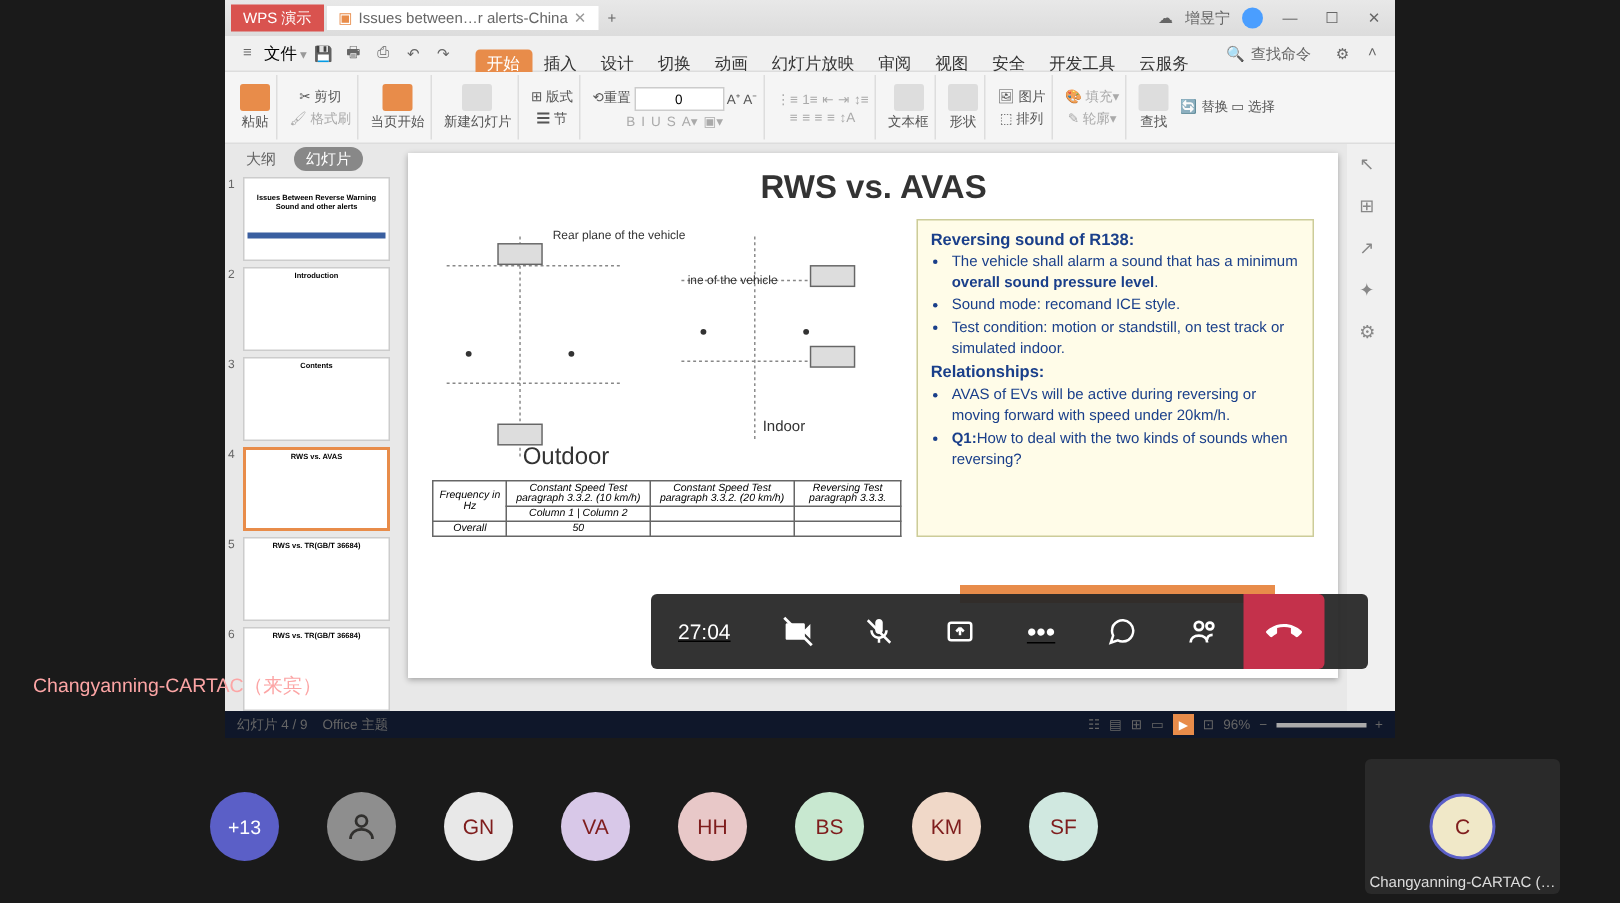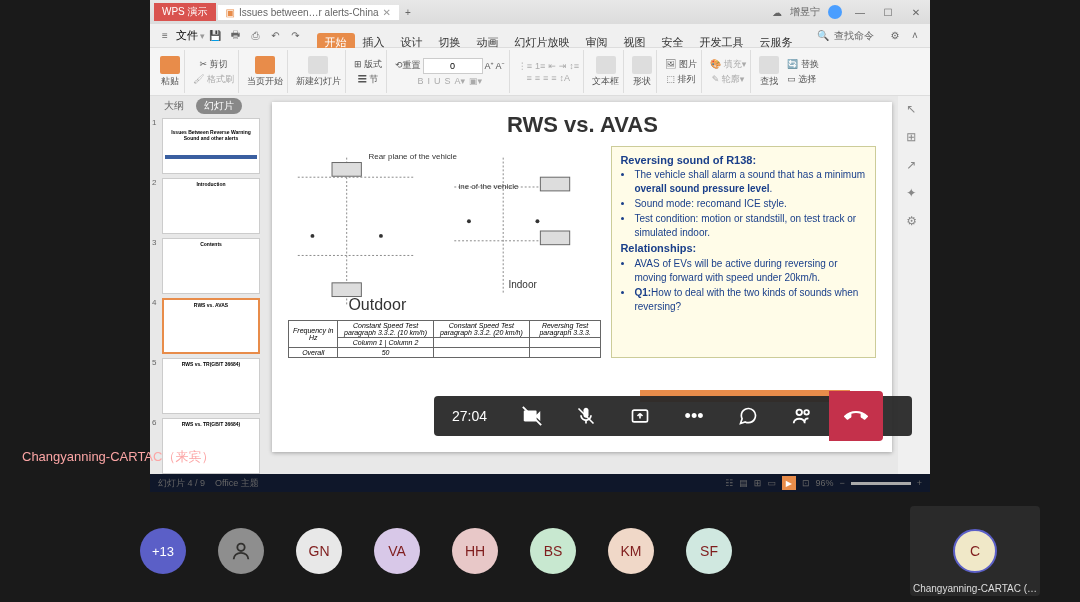--- a/index.html
+++ b/index.html
@@ -72,21 +72,21 @@
     
     .status-bar { height: 18px; background: #0f172a; display: flex; align-items: center; padding: 0 8px; font-size: 9px; color: #666; gap: 10px; }
     .status-right { margin-left: auto; display: flex; align-items: center; gap: 6px; }
     .zoom-slider { width: 60px; height: 3px; background: #aaa; position: relative; }
     .play-btn { width: 14px; height: 14px; background: #e88c4a; color: #fff; font-size: 8px; display: flex; align-items: center; justify-content: center; }
     
     
     .participant-label { position: absolute; bottom: 136px; left: 22px; color: #fca5a5; font-size: 13px; z-index: 10; }
     
     
-    .teams-overlay { position: absolute; left: 434px; top: 396px; width: 478px; height: 40px; background: rgba(40,40,40,0.95); border-radius: 4px; display: flex; align-items: center; z-index: 20; }
+    .teams-overlay { position: absolute; left: 434px; top: 396px; width: 478px; height: 50px; background: rgba(40,40,40,0.95); border-radius: 4px; display: flex; align-items: center; z-index: 20; text-decoration: underline; }
     .teams-time { color: #fff; font-size: 14px; padding: 0 18px; }
     .teams-btn { width: 54px; height: 50px; display: flex; align-items: center; justify-content: center; color: #fff; font-size: 18px; }
     .teams-btn.hangup { background: #c4314b; border-radius: 0 4px 4px 0; }
     
     
     .participant-strip { position: absolute; bottom: 0; left: 0; right: 0; height: 102px; background: #1a1a1a; display: flex; align-items: center; padding: 0 40px; gap: 32px; }
     .part-group { display: flex; align-items: center; gap: 32px; flex: 1; justify-content: flex-start; margin-left: 100px; }
     .avatar { width: 46px; height: 46px; border-radius: 50%; display: flex; align-items: center; justify-content: center; font-size: 14px; color: #7f1d1d; font-weight: 500; }
     .avatar.more { background: #5b5fc7; color: #fff; font-size: 13px; }
     .avatar.anon { background: #8e8e8e; color: #31302e; }
@@ -230,21 +230,21 @@
     <div class="ribbon-group" style="flex-direction:column;gap:2px;color:#aaa;">
       <span>🎨 填充▾</span>
       <span>✎ 轮廓▾</span>
     </div>
     <div class="ribbon-group" style="border:none;">
       <div class="ribbon-btn">
           <div class="ribbon-icon"></div>
           <span>查找</span>
         </div>
     </div>
-    <div style="flex-direction:column;gap:2px;display:flex;">
+    <div style="flex-direction:row;gap:2px;display:flex;">
       <span>🔄 <span>替换</span></span>
       <span>▭ <span>选择</span></span>
     </div>
   </div>
 
   <div class="main-area">
 
     <div class="thumb-panel">
       <div class="thumb-tabs">
         <span class="thumb-tab">大纲</span>

